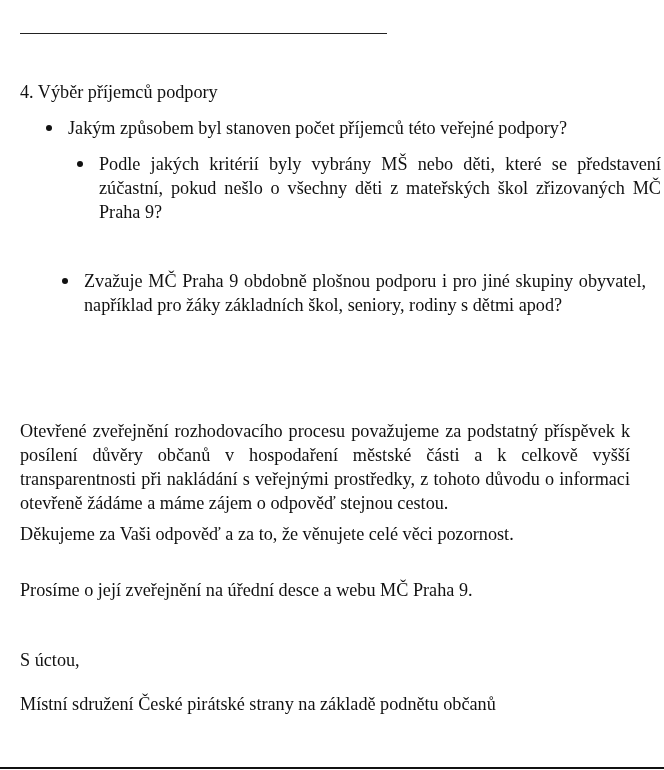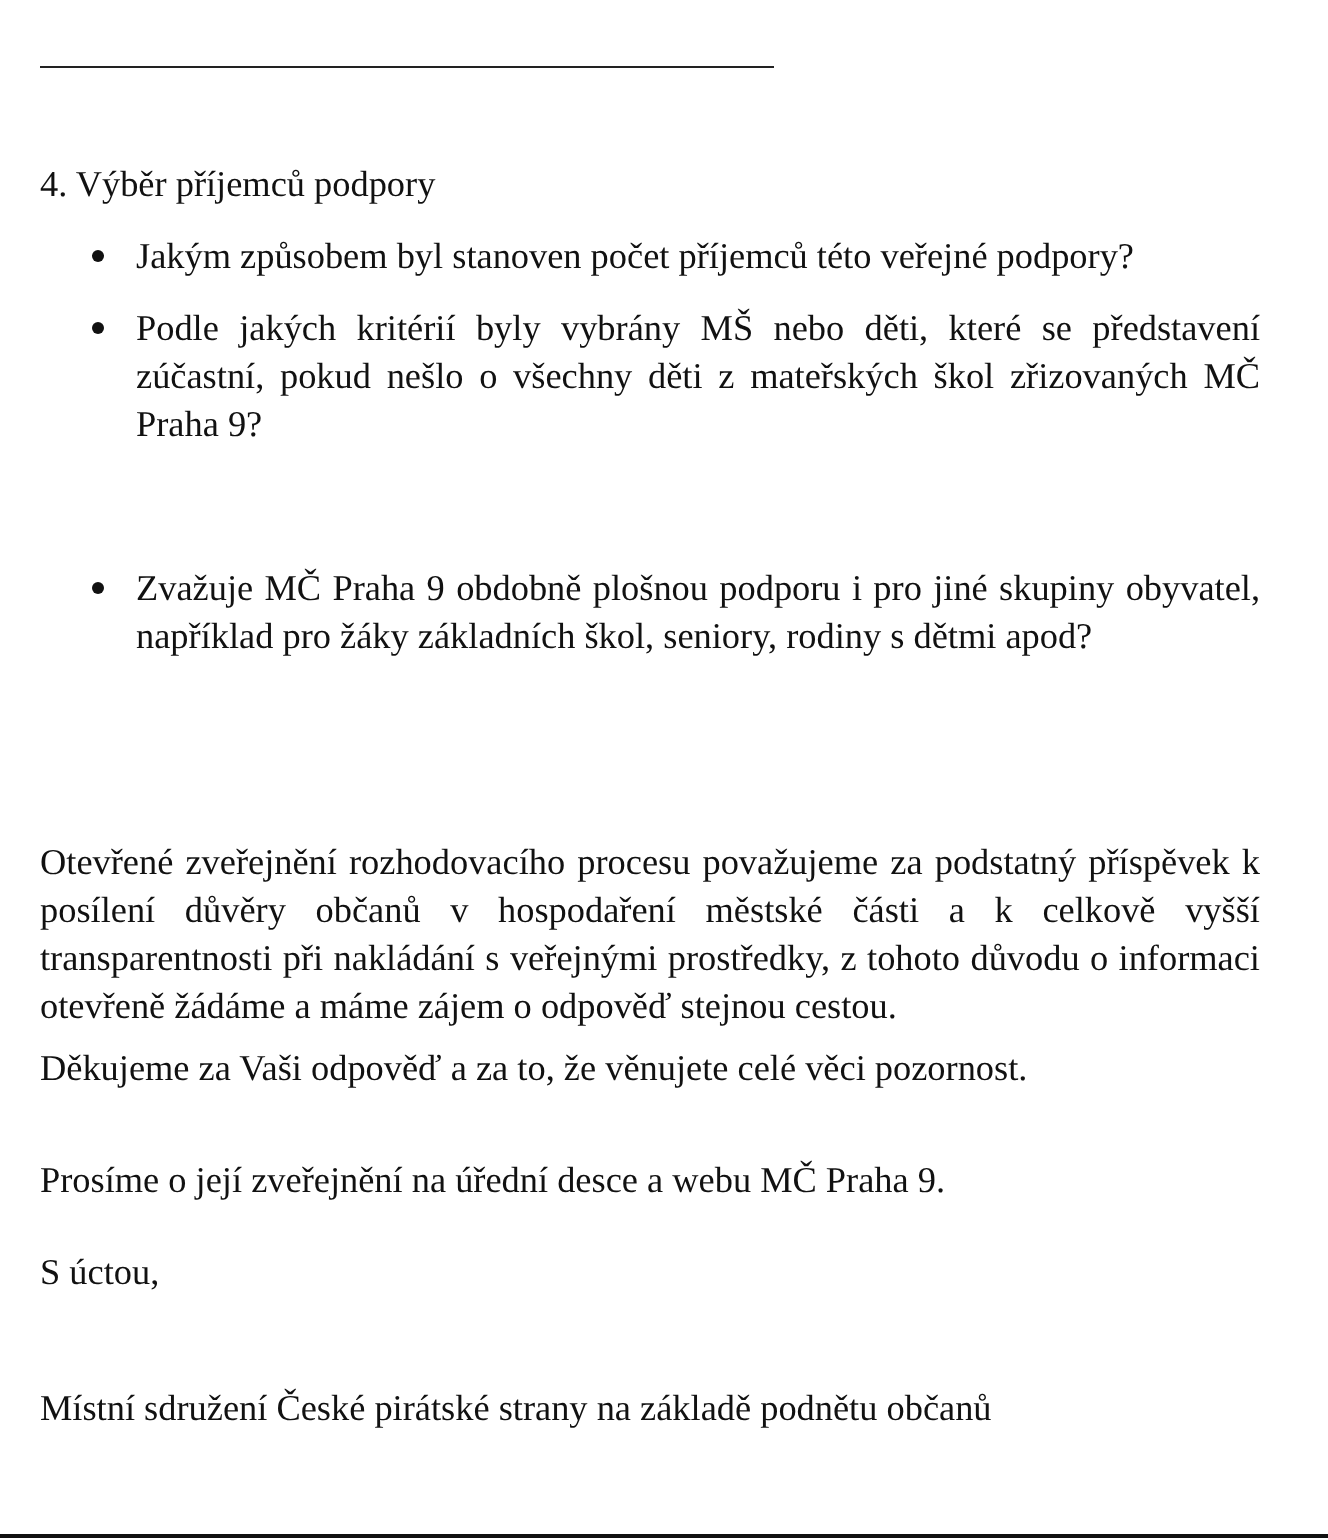--- a/index.html
+++ b/index.html
@@ -43,34 +43,34 @@
     .bullet-dot {
       position: absolute;
       left: -22px;
       top: 9px;
       width: 6px;
       height: 6px;
       background: #111111;
       border-radius: 50%;
     }
     .b1 { top: 84px; margin-top: 32px; }
-    .b2 { top: 152px; }
-    .b3 { top: 282px; }
+    .b2 { top: 152px; margin-left: 31px; }
+    .b3 { top: 269px; margin-left: 16px; }
     .para {
       position: absolute;
       left: 20px;
       width: 610px;
       line-height: 24px;
       text-align: justify;
       text-align-last: left;
     }
     .p1 { top: 419px; }
     .p2 { top: 522px; white-space: nowrap; }
     .p3 { top: 578px; white-space: nowrap; }
-    .p4 { top: 624px; white-space: nowrap; }
+    .p4 { top: 648px; white-space: nowrap; }
     .p5 { top: 692px; white-space: nowrap; font-family: Liberation Serif, serif; }
     .rule-bottom {
       position: absolute;
       left: 0;
       top: 767px;
       width: 664px;
       height: 0;
       border-top: 2px solid #111111;
     }
   </style>

